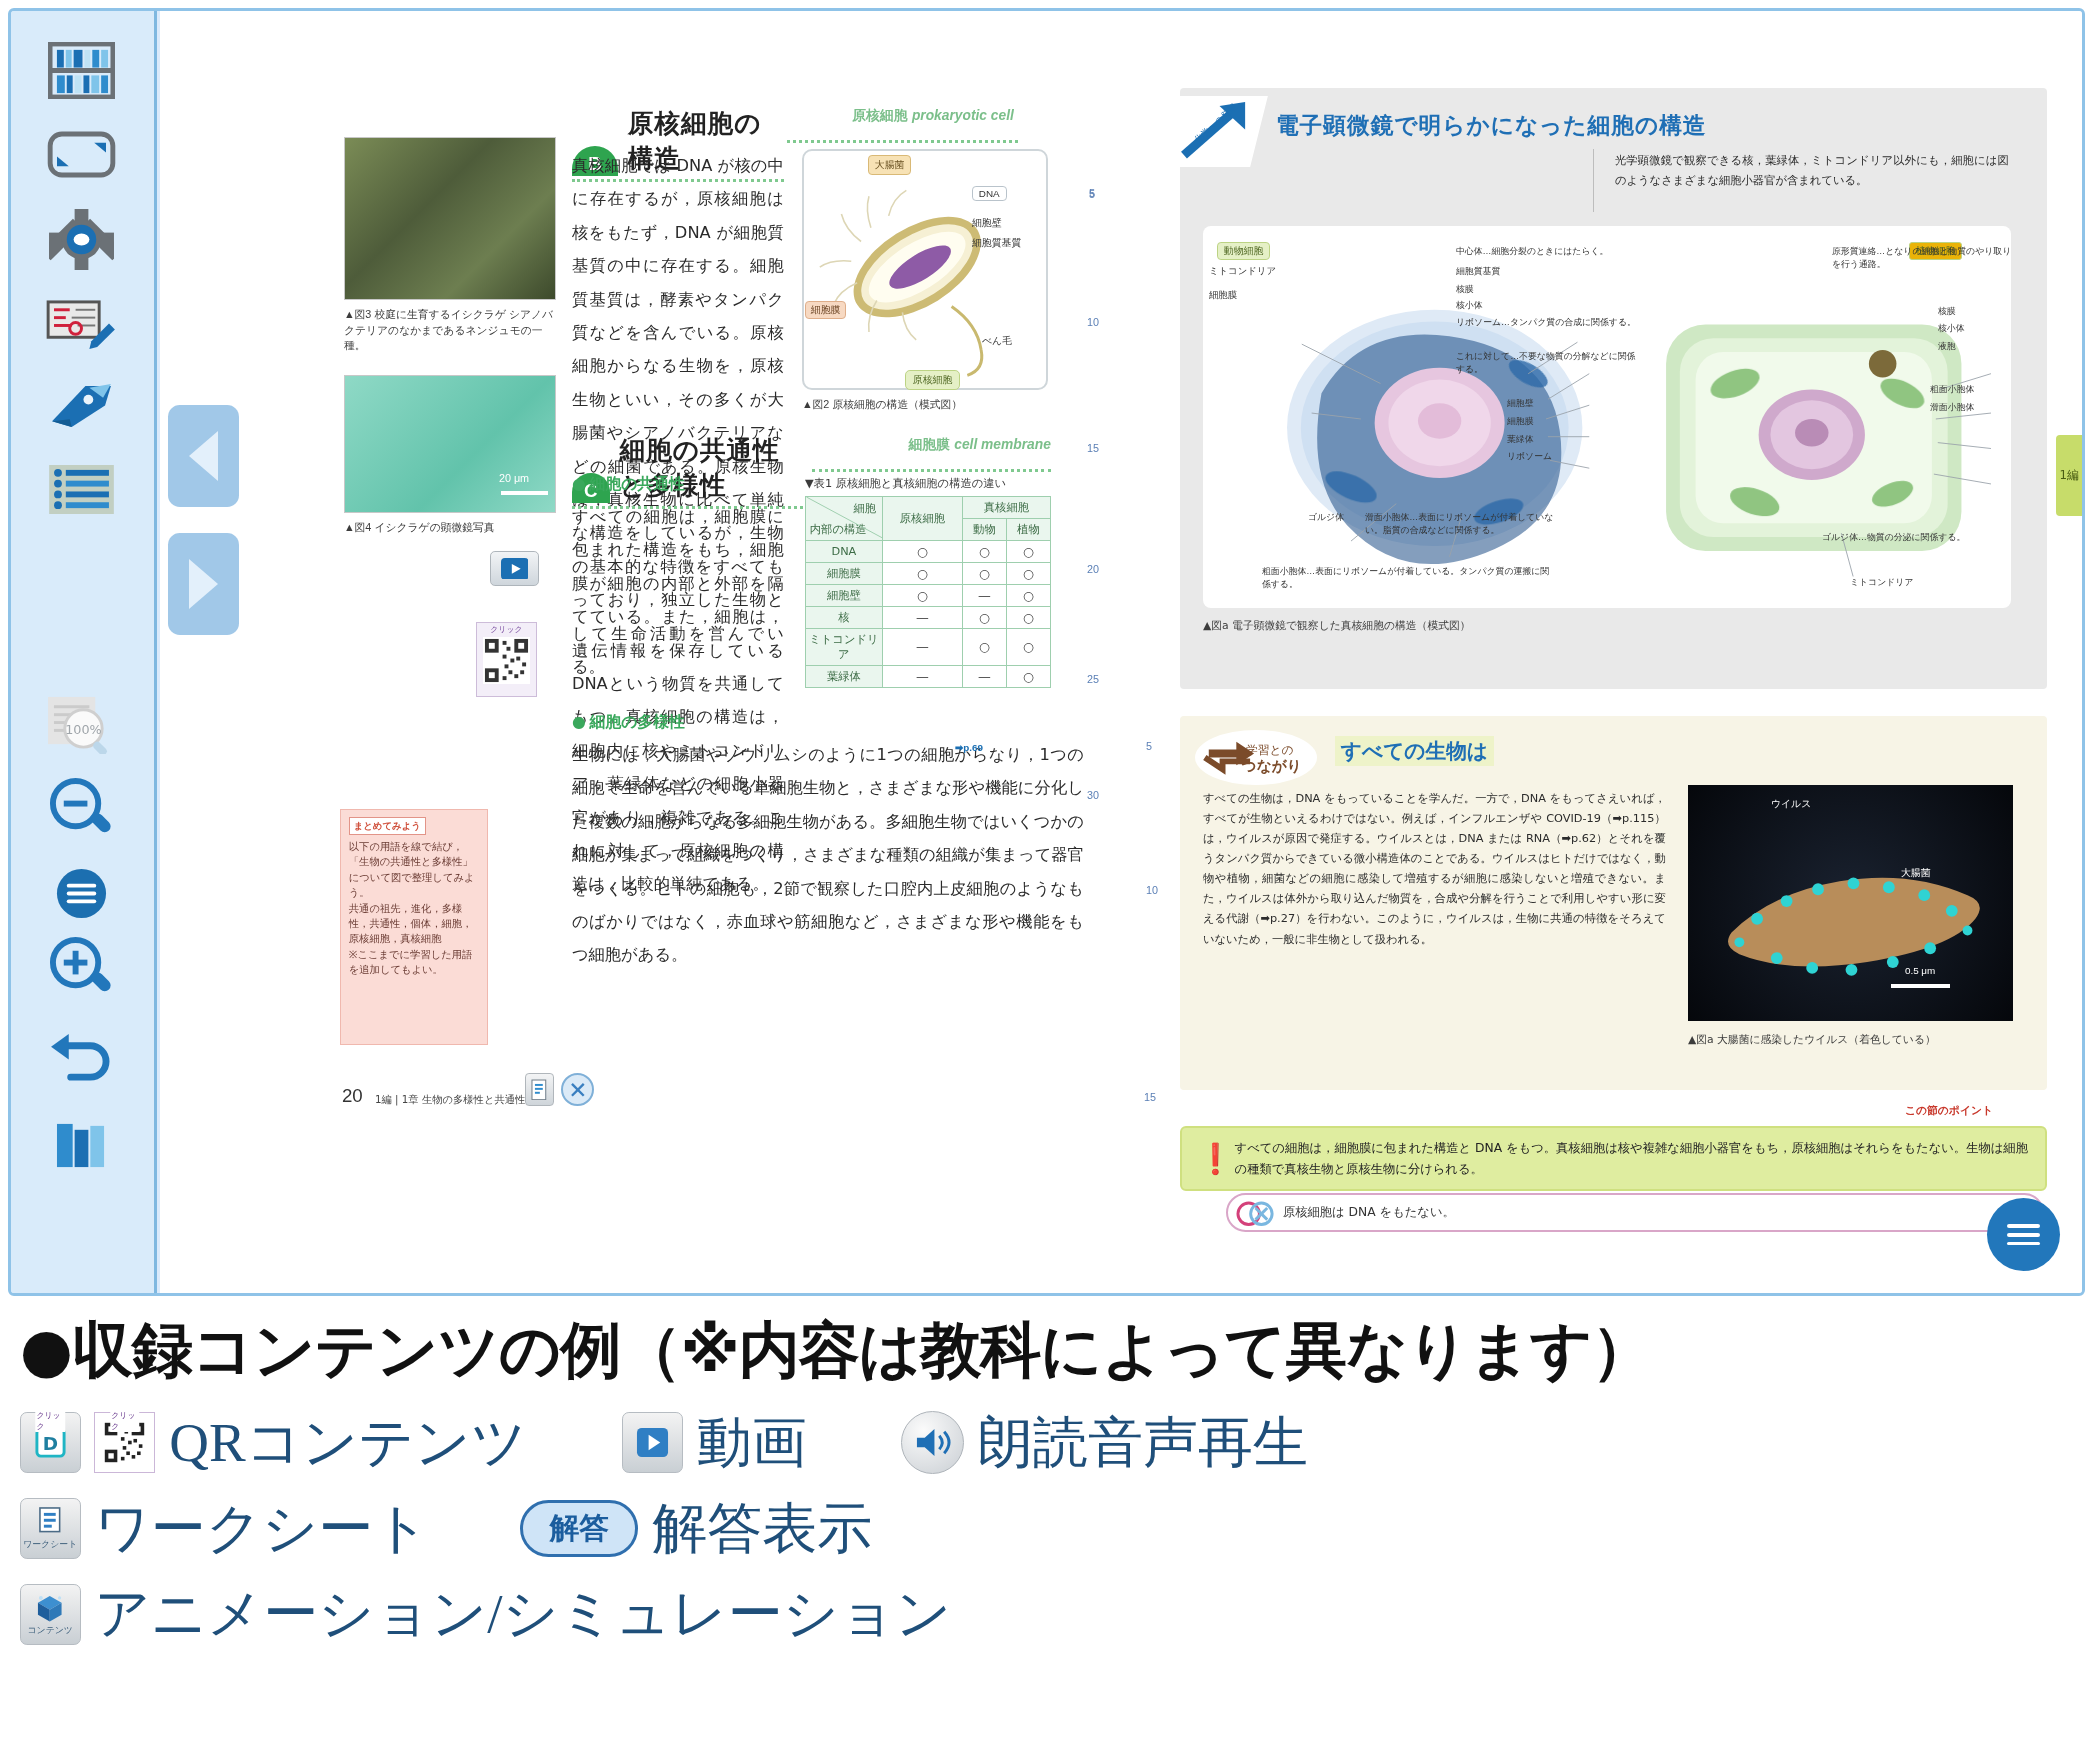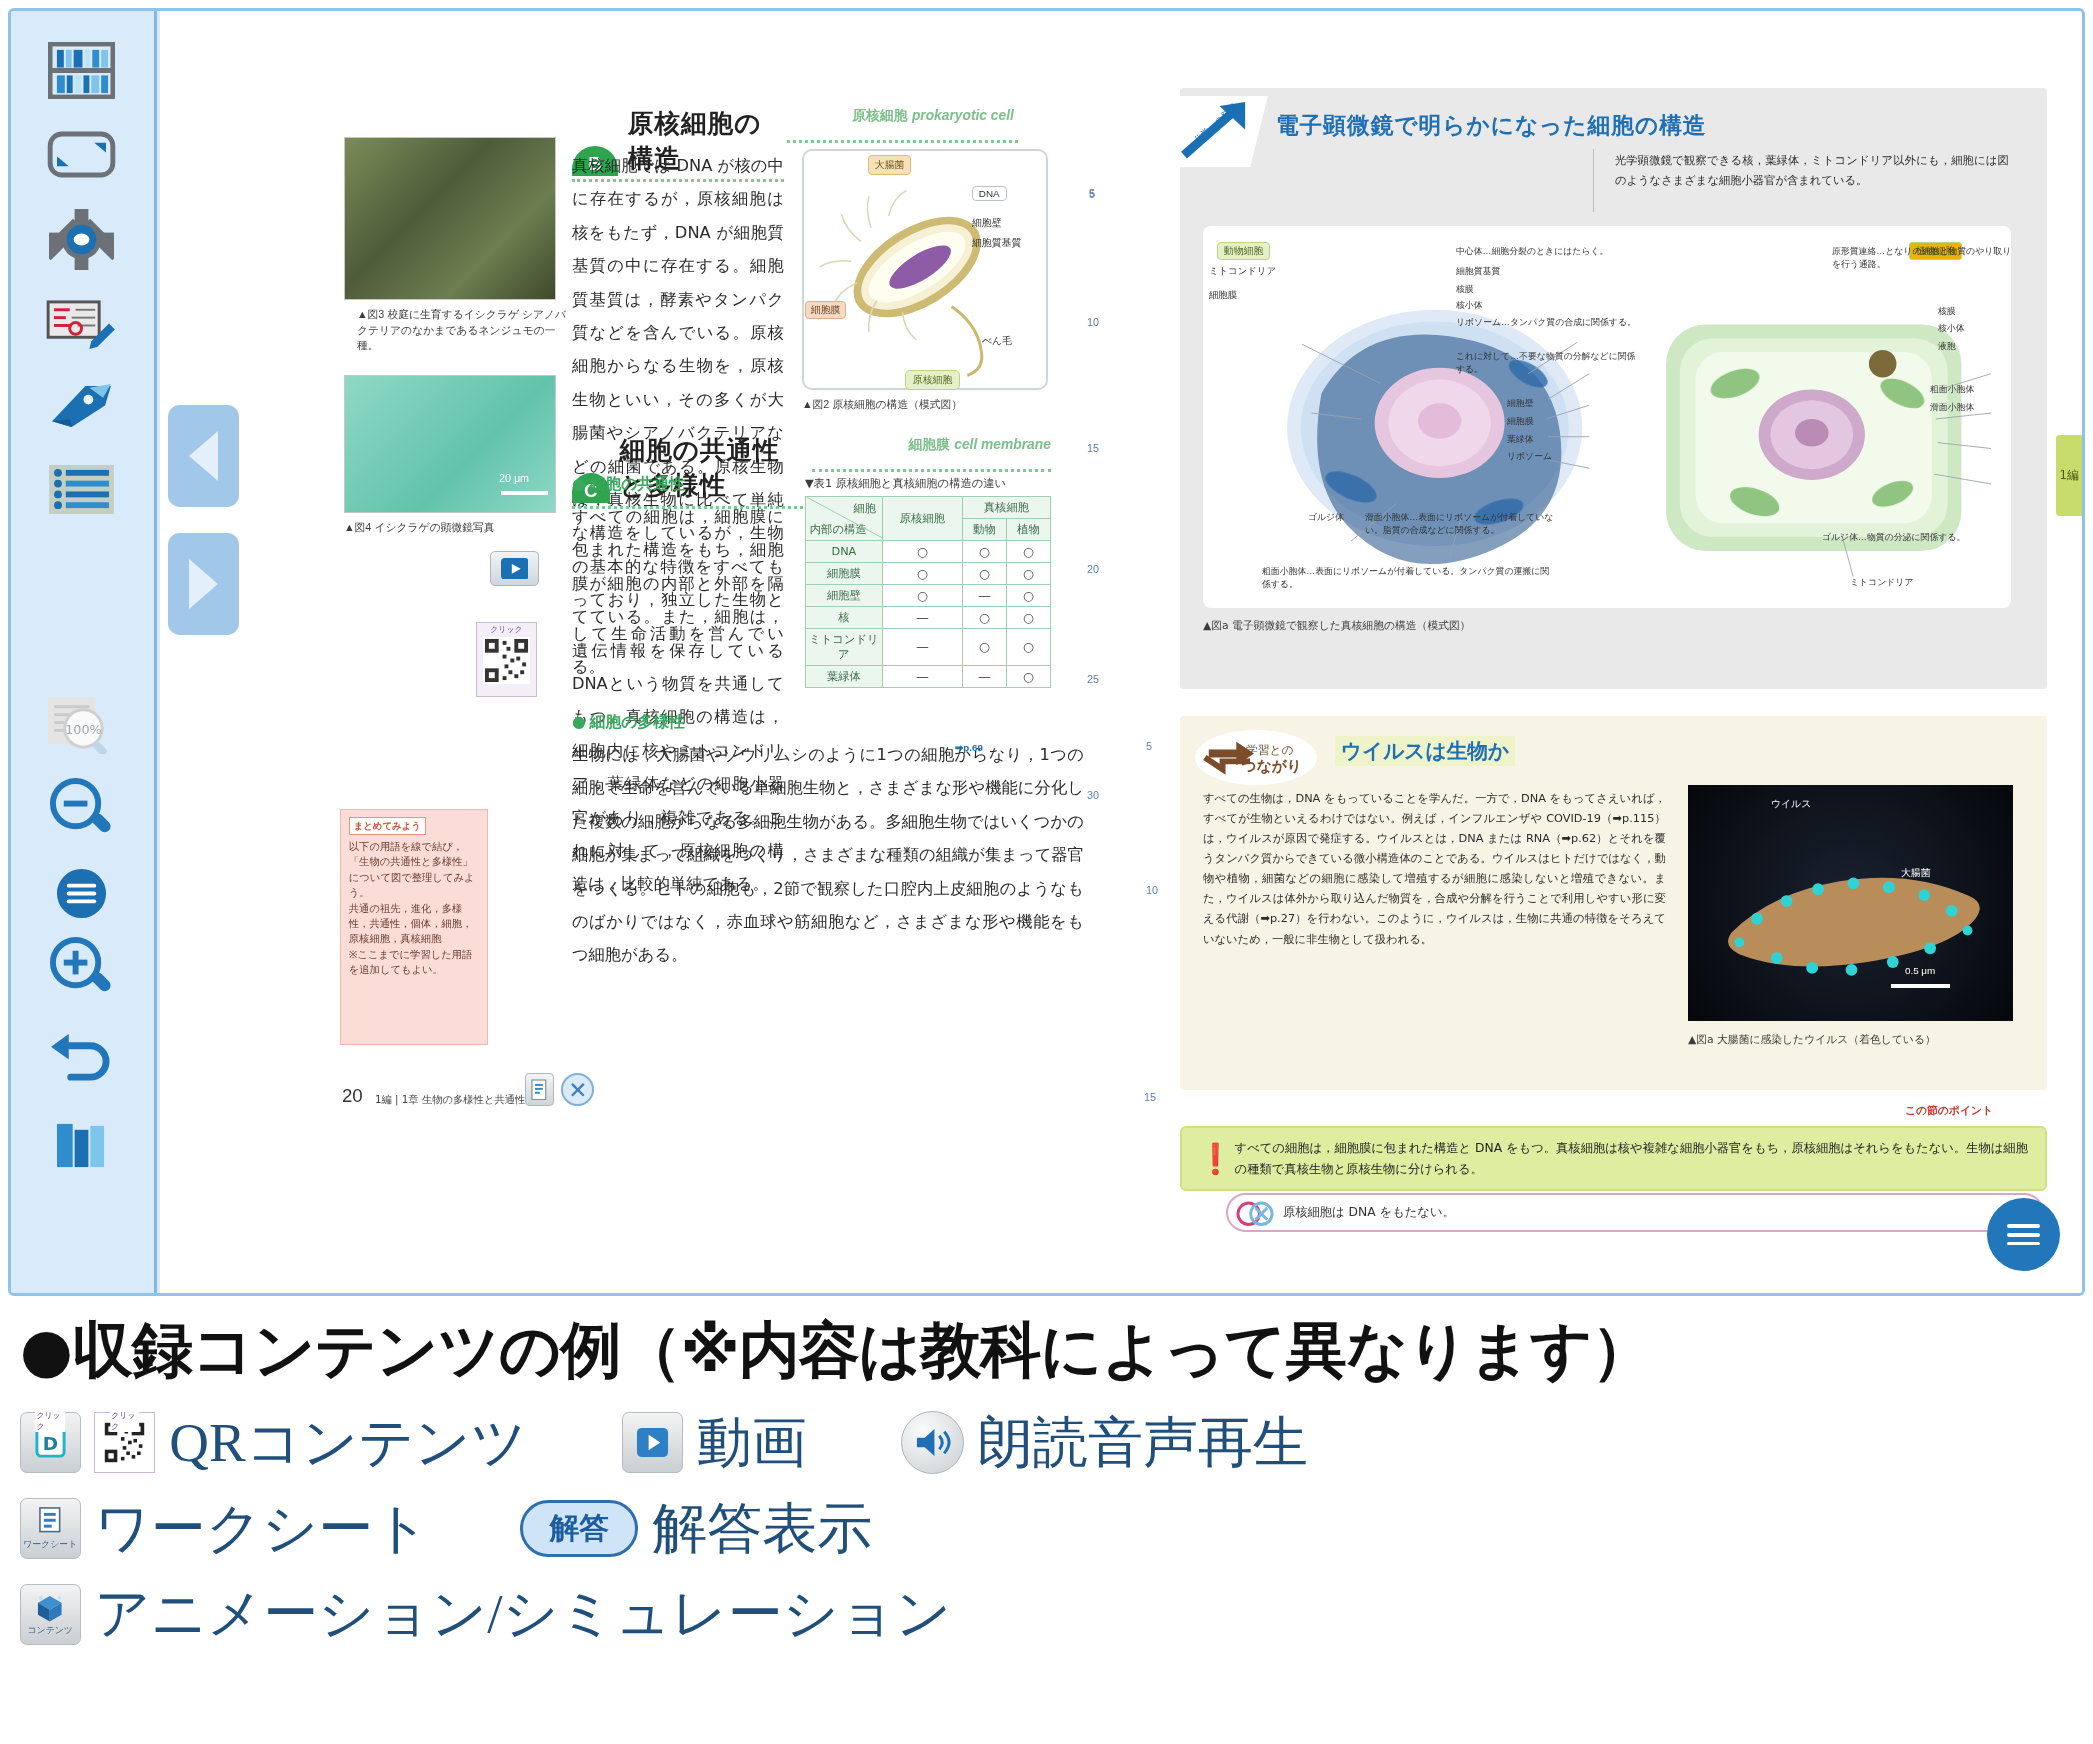--- a/index.html
+++ b/index.html
@@ -333,21 +333,21 @@
       <span class="tri l"></span>
     </div>
     <div class="navbtn next" style="left:7.9px; top:522px;">
       <span class="tri r"></span>
     </div>
 
     <div class="page-left">
 
       <div class="photo" style="position:absolute;left:79px;top:126px;width:212px;height:163px;
            background:linear-gradient(135deg,#7b8c56,#4e5c3a 40%,#6d7e50 70%,#3d4a2c);"></div>
-      <div class="cap" style="position:absolute;left:79px;top:296px;width:212px;margin-left:13px;">▲図3 校庭に生育するイシクラゲ シアノバクテリアのなかまであるネンジュモの一種。</div>
+      <div class="cap" style="position:absolute;left:79px;top:296px;width:212px;">▲図3 校庭に生育するイシクラゲ シアノバクテリアのなかまであるネンジュモの一種。</div>
 
       <div class="photo" style="position:absolute;left:79px;top:364px;width:212px;height:138px;
            background:linear-gradient(135deg,#8fd9c6,#62c3ab 60%,#8fd9c6);"></div>
       <div style="position:absolute;left:236px;top:480px;width:47px;height:3.9px;background:#fff;"></div>
       <div style="position:absolute;left:234px;top:461px;font-size:10.8px;color:#fff;">20 μm</div>
       <div class="cap" style="position:absolute;left:79px;top:509px;width:227px;">▲図4 イシクラゲの顕微鏡写真</div>
 
       <div style="position:absolute;left:225px;top:540px;width:49px;height:35px;
            background:linear-gradient(#f2f4f6,#cfd6dc);border:1px solid #aeb5bb;border-radius:4.9px;
            display:flex;align-items:center;justify-content:center;">
@@ -659,21 +659,21 @@
       <div class="cap jp" style="position:absolute;left:43px;top:607px;">▲図a 電子顕微鏡で観察した真核細胞の構造（模式図）</div>
 
       <div class="panel-cream" style="position:absolute;left:19.7px;top:705px;width:867px;height:374px;"></div>
       <svg style="position:absolute;left:33px;top:715px;" width="126" height="61" viewBox="0 0 128 62">
         <ellipse cx="64" cy="32" rx="62" ry="28" fill="#fff"></ellipse>
         <path d="M16 24 L44 24 L44 16 L62 28 L44 40 L44 32 L16 32 Z" fill="#7b4b2a"></path>
         <path d="M58 36 L30 36 L30 44 L12 32" fill="none" stroke="#7b4b2a" stroke-width="6"></path>
         <text x="78" y="28" font-size="12" fill="#7b4b2a" font-family="DejaVu Sans" text-anchor="middle">学習との</text>
         <text x="80" y="46" font-size="15" fill="#7b4b2a" font-family="DejaVu Sans" text-anchor="middle" font-weight="bold">つながり</text>
       </svg>
-      <div class="vtitle jp" style="position:absolute;left:175px;top:725px;">ウイルスは生物か</div>
+      <div class="vtitle jp" style="position:absolute;left:175px;top:725px;">すべての生物は</div>
       <div class="panel-txt jp" style="position:absolute;left:43px;top:778px;width:463px;">すべての生物は，DNA をもっていることを学んだ。一方で，DNA をもってさえいれば，すべてが生物といえるわけではない。例えば，インフルエンザや COVID-19（➡p.115）は，ウイルスが原因で発症する。ウイルスとは，DNA または RNA（➡p.62）とそれを覆うタンパク質からできている微小構造体のことである。ウイルスはヒトだけではなく，動物や植物，細菌などの細胞に感染して増殖するが細胞に感染しないと増殖できない。また，ウイルスは体外から取り込んだ物質を，合成や分解を行うことで利用しやすい形に変える代謝（➡p.27）を行わない。このように，ウイルスは，生物に共通の特徴をそろえていないため，一般に非生物として扱われる。</div>
 
       <div style="position:absolute;left:528px;top:774px;width:325px;height:236px;
            background:radial-gradient(circle at 50% 50%,#1a2230,#05070b);overflow:hidden;">
         <svg width="325" height="236" viewBox="0 0 330 240">
           <path d="M44 150 q40 -40 110 -52 q70 -12 130 14 q20 8 8 24 q-24 30 -110 44 q-80 12 -130 -8 q-18 -8 -8 -22z" fill="#b88d5a"></path>
           <g fill="#2fd3d3">
             <circle cx="70" cy="136" r="6"></circle>
               <circle cx="100" cy="118" r="6"></circle>
               <circle cx="132" cy="106" r="6"></circle>

